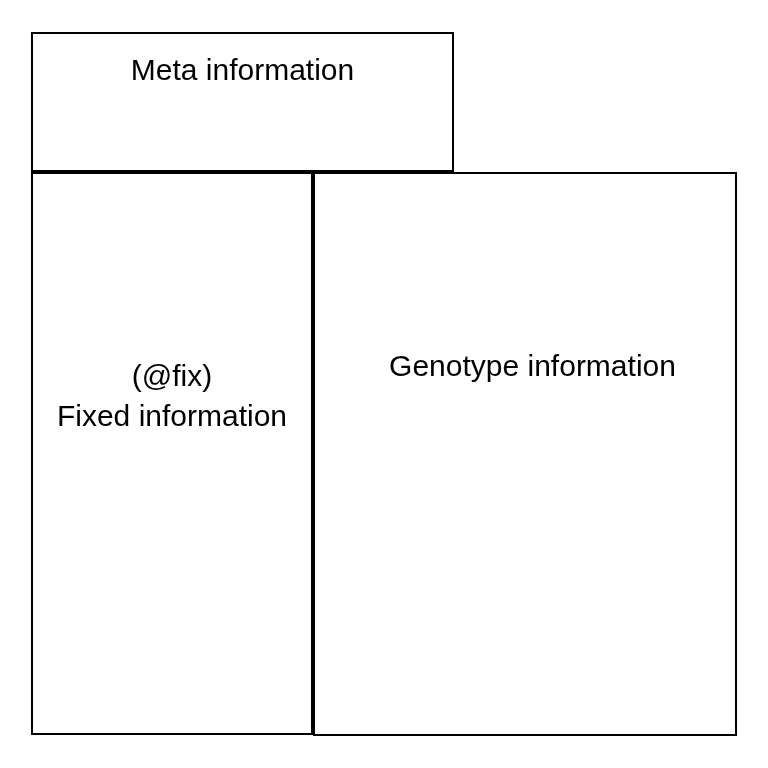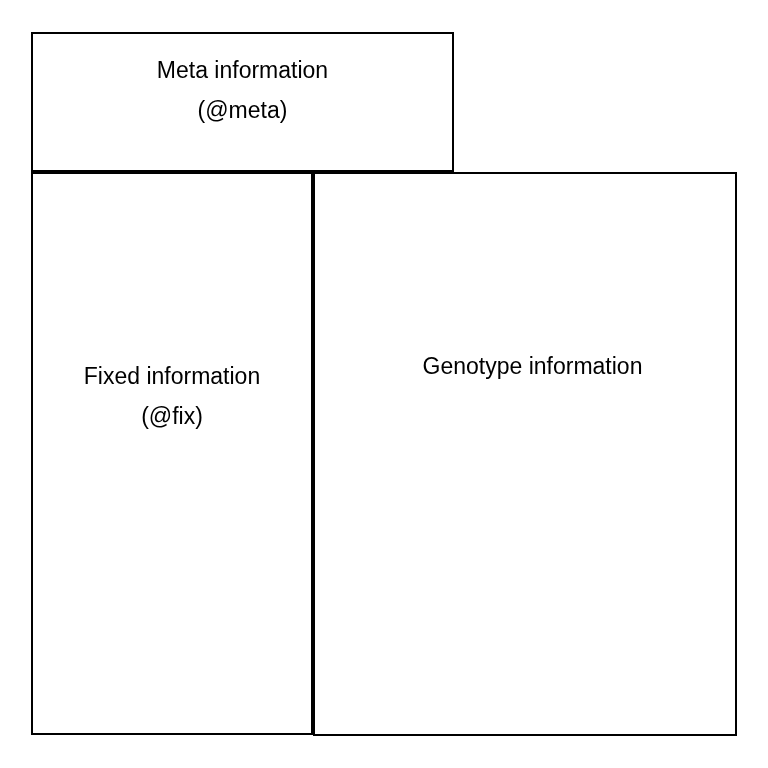--- a/index.html
+++ b/index.html
@@ -41,44 +41,43 @@
     top: 172px;
     width: 424px;
     height: 564px;
   }
   .label {
     position: absolute;
     left: 0;
     right: 0;
     text-align: center;
     color: var(--text);
-    font-size: 23px;
+    font-size: 30px;
     line-height: 40px;
     white-space: nowrap;
   }
   .box-meta .label { top: 16px; }
   .box-fix .label  { top: 182px; }
   .box-gt .label   { top: 172px; margin-left: 15px; }
 </style>
 </head>
 <body>
 
 <div class="canvas">
 
   <div class="box box-meta">
     <div class="label">
       <div>Meta information</div>
-      <div>(@meta)</div>
     </div>
   </div>
 
   <div class="box box-fix">
     <div class="label">
+      <div>(@fix)</div>
       <div>Fixed information</div>
-      <div>(@fix)</div>
     </div>
   </div>
 
   <div class="box box-gt">
     <div class="label">
       <div>Genotype information</div>
     </div>
   </div>
 
 </div>

